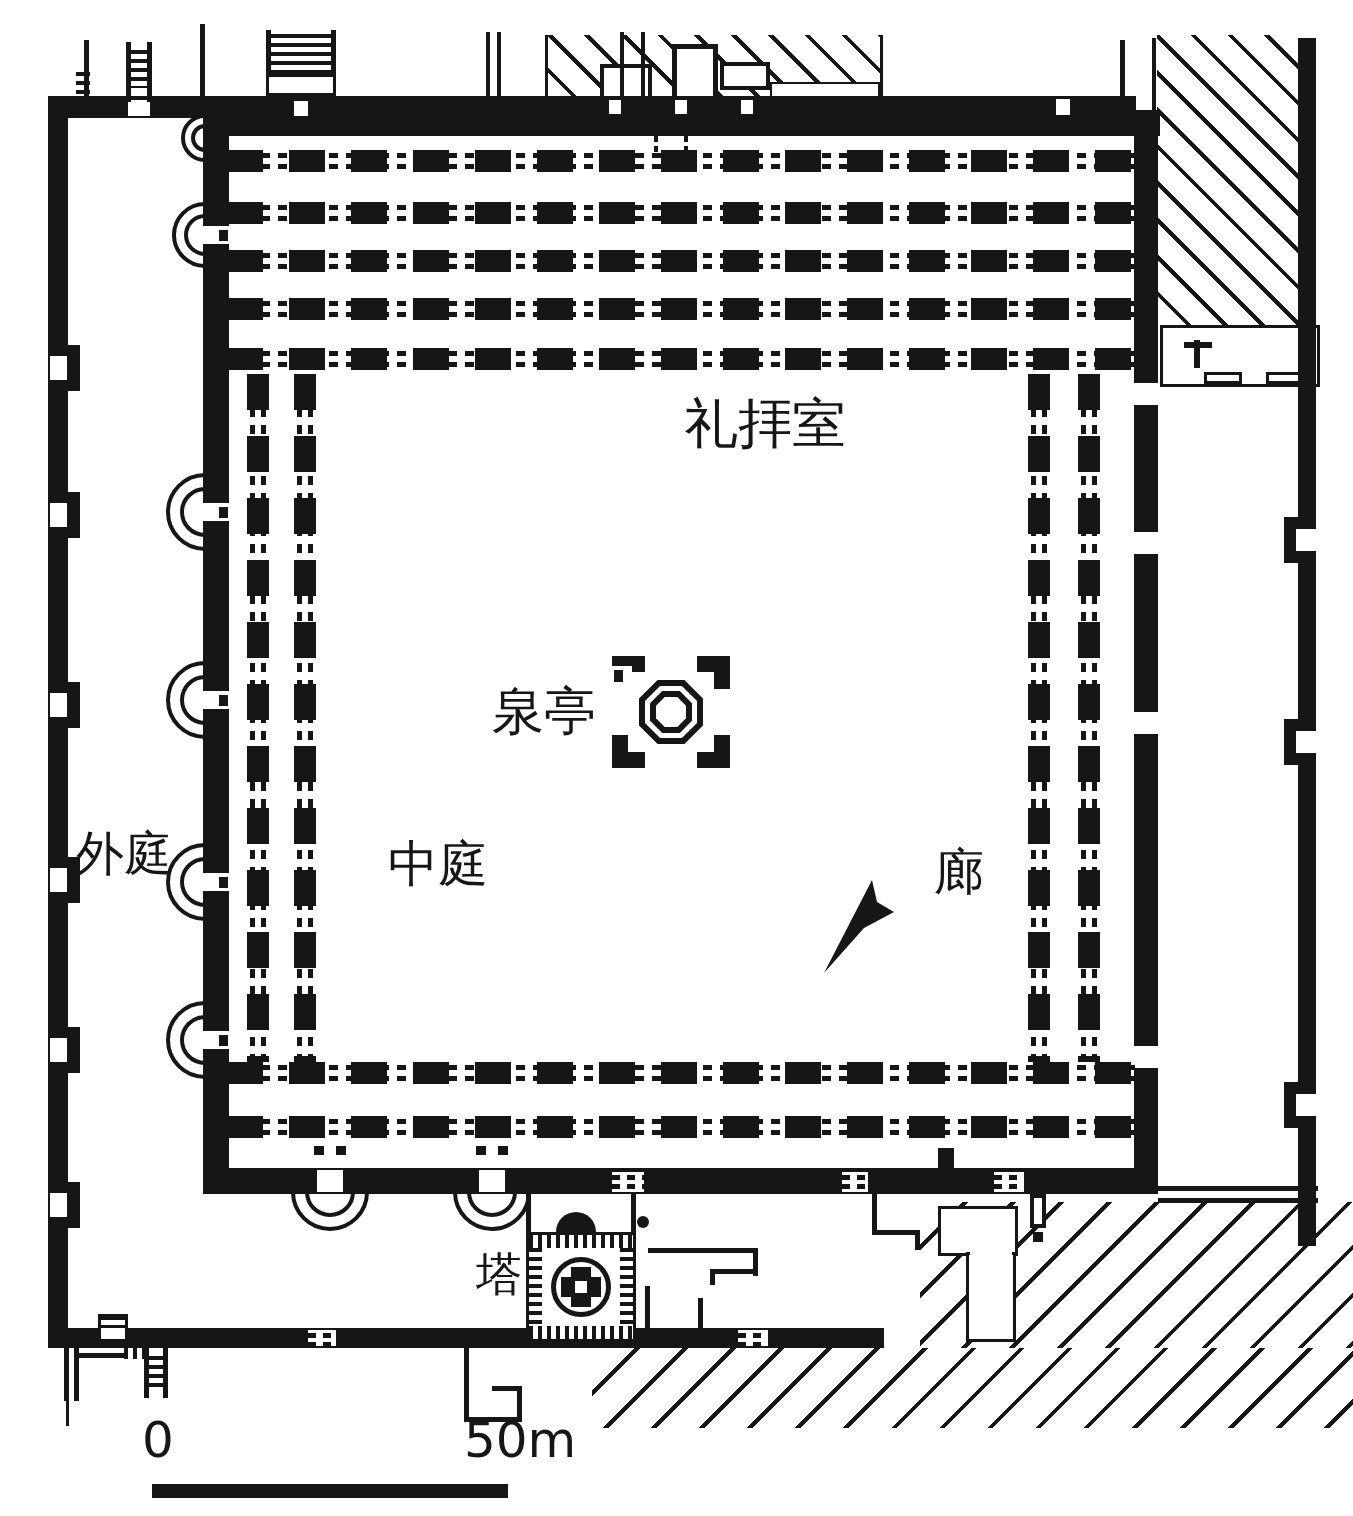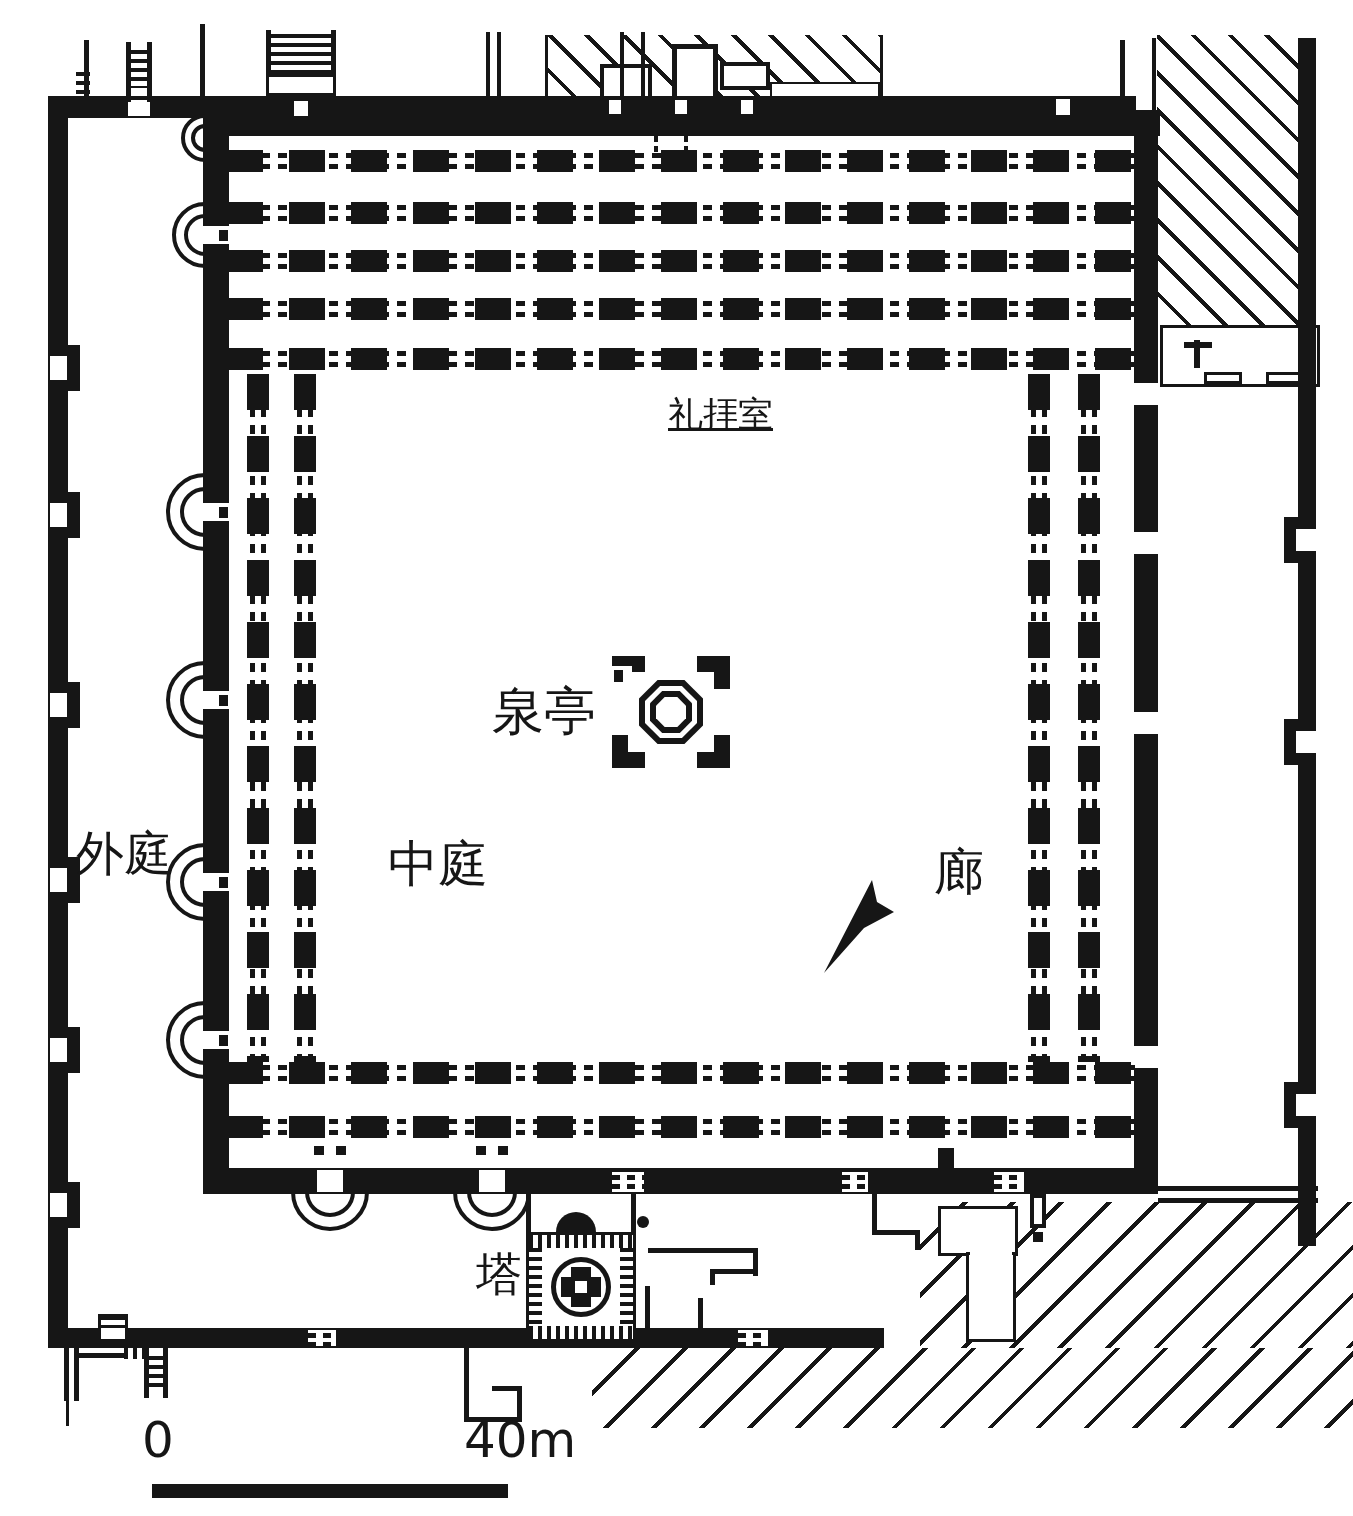--- a/index.html
+++ b/index.html
@@ -245,24 +245,24 @@
   <div class="stripesH" style="left:146px;top:1356px;width:20px;height:36px;"></div>
   <div class="ink" style="left:464px;top:1348px;width:5px;height:74px;"></div>
   <div class="ink" style="left:464px;top:1417px;width:58px;height:5px;"></div>
   <div class="ink" style="left:517px;top:1386px;width:5px;height:36px;"></div>
   <div class="ink" style="left:492px;top:1386px;width:30px;height:5px;"></div>
 
   <svg style="position:absolute;left:806px;top:868px;" width="100" height="112" viewBox="0 0 100 112">
     <polygon points="66,12 71,34 88,44 58,60 18,105" fill="#161616"></polygon>
   </svg>
 
-  <div class="lbl" style="left:668px;top:396px;font-size:35px;text-decoration:underline;">礼拝室</div>
+  <div class="lbl" style="left:684px;top:396px;font-size:54px;">礼拝室</div>
   <div class="lbl" style="left:492px;top:684px;font-size:52px;">泉亭</div>
   <div class="lbl" style="left:388px;top:838px;font-size:50px;">中庭</div>
   <div class="lbl" style="left:76px;top:828px;font-size:48px;">外庭</div>
   <div class="lbl" style="left:934px;top:846px;font-size:50px;">廊</div>
   <div class="lbl" style="left:476px;top:1250px;font-size:46px;">塔</div>
 
   <div class="lbl" style="left:142px;top:1414px;font-size:50px;">0</div>
-  <div class="lbl" style="left:464px;top:1414px;font-size:50px;">40m</div>
+  <div class="lbl" style="left:464px;top:1414px;font-size:50px;">50m</div>
   <div class="ink" style="left:152px;top:1484px;width:356px;height:14px;"></div>
 
 </div>
 
 </body></html>

